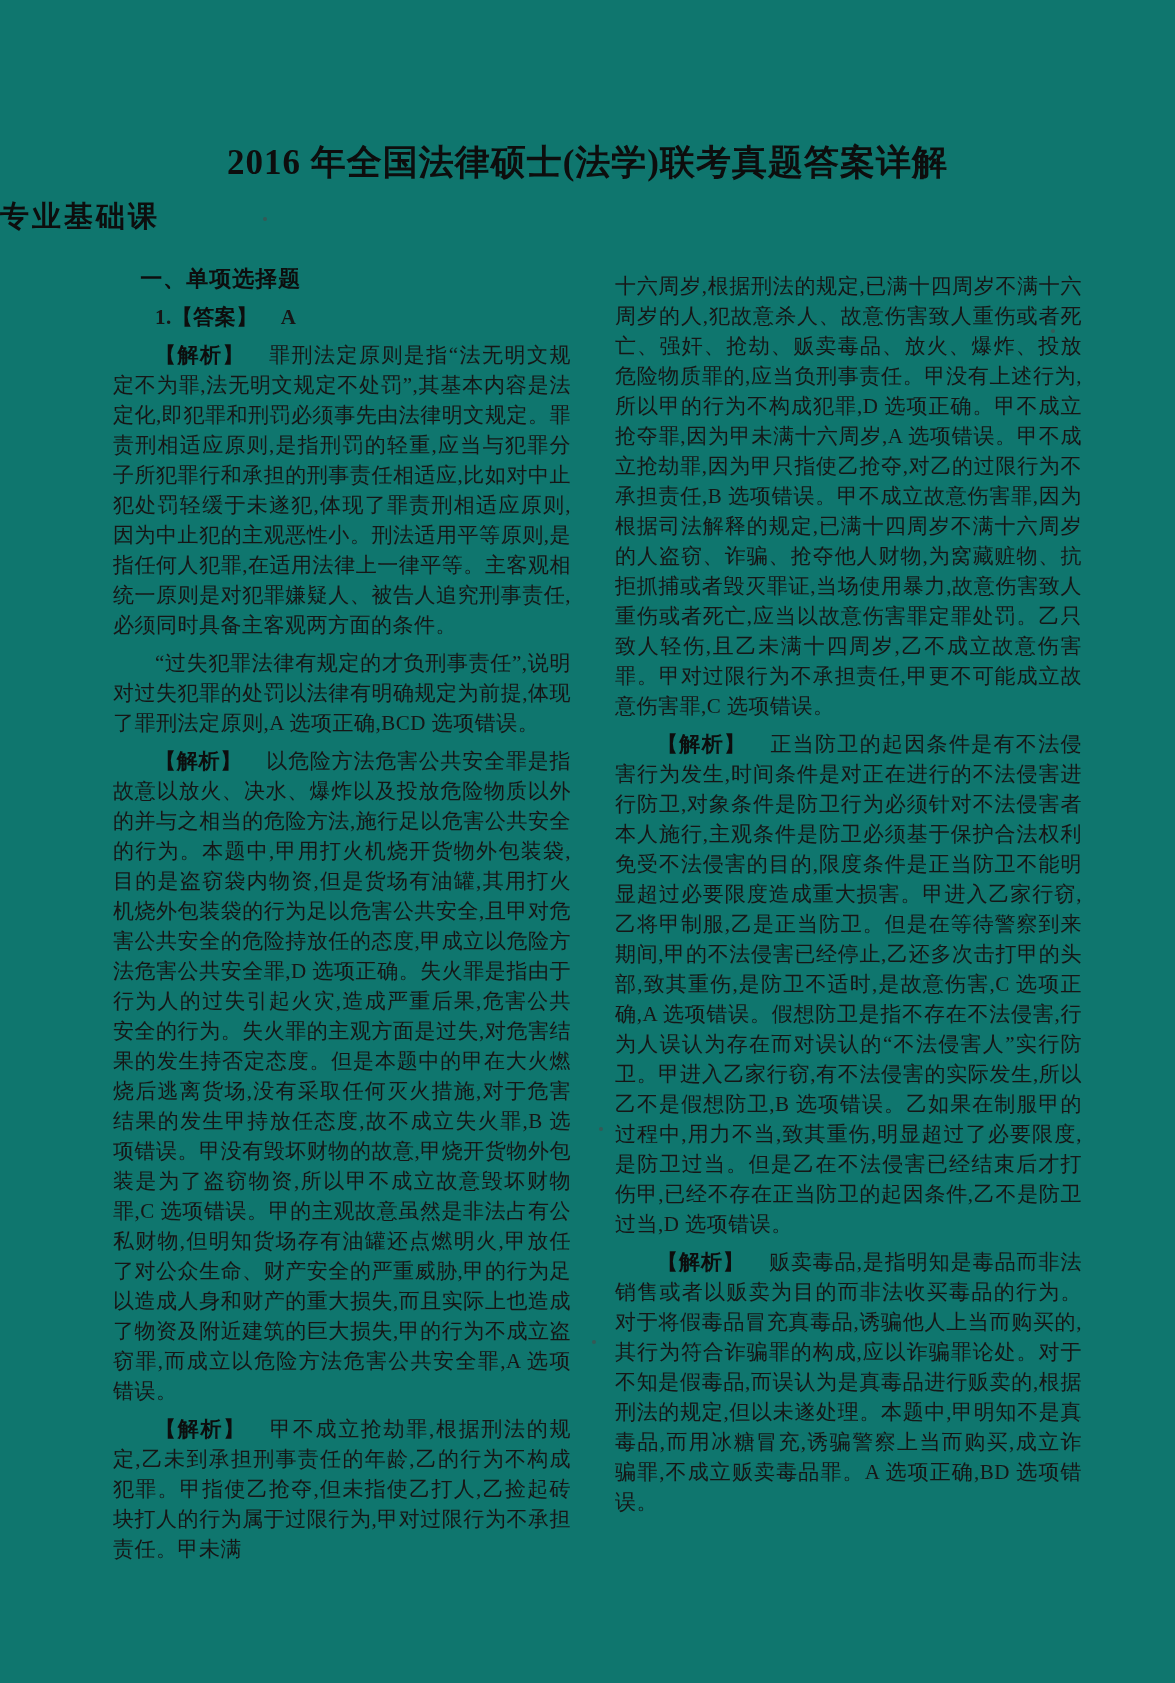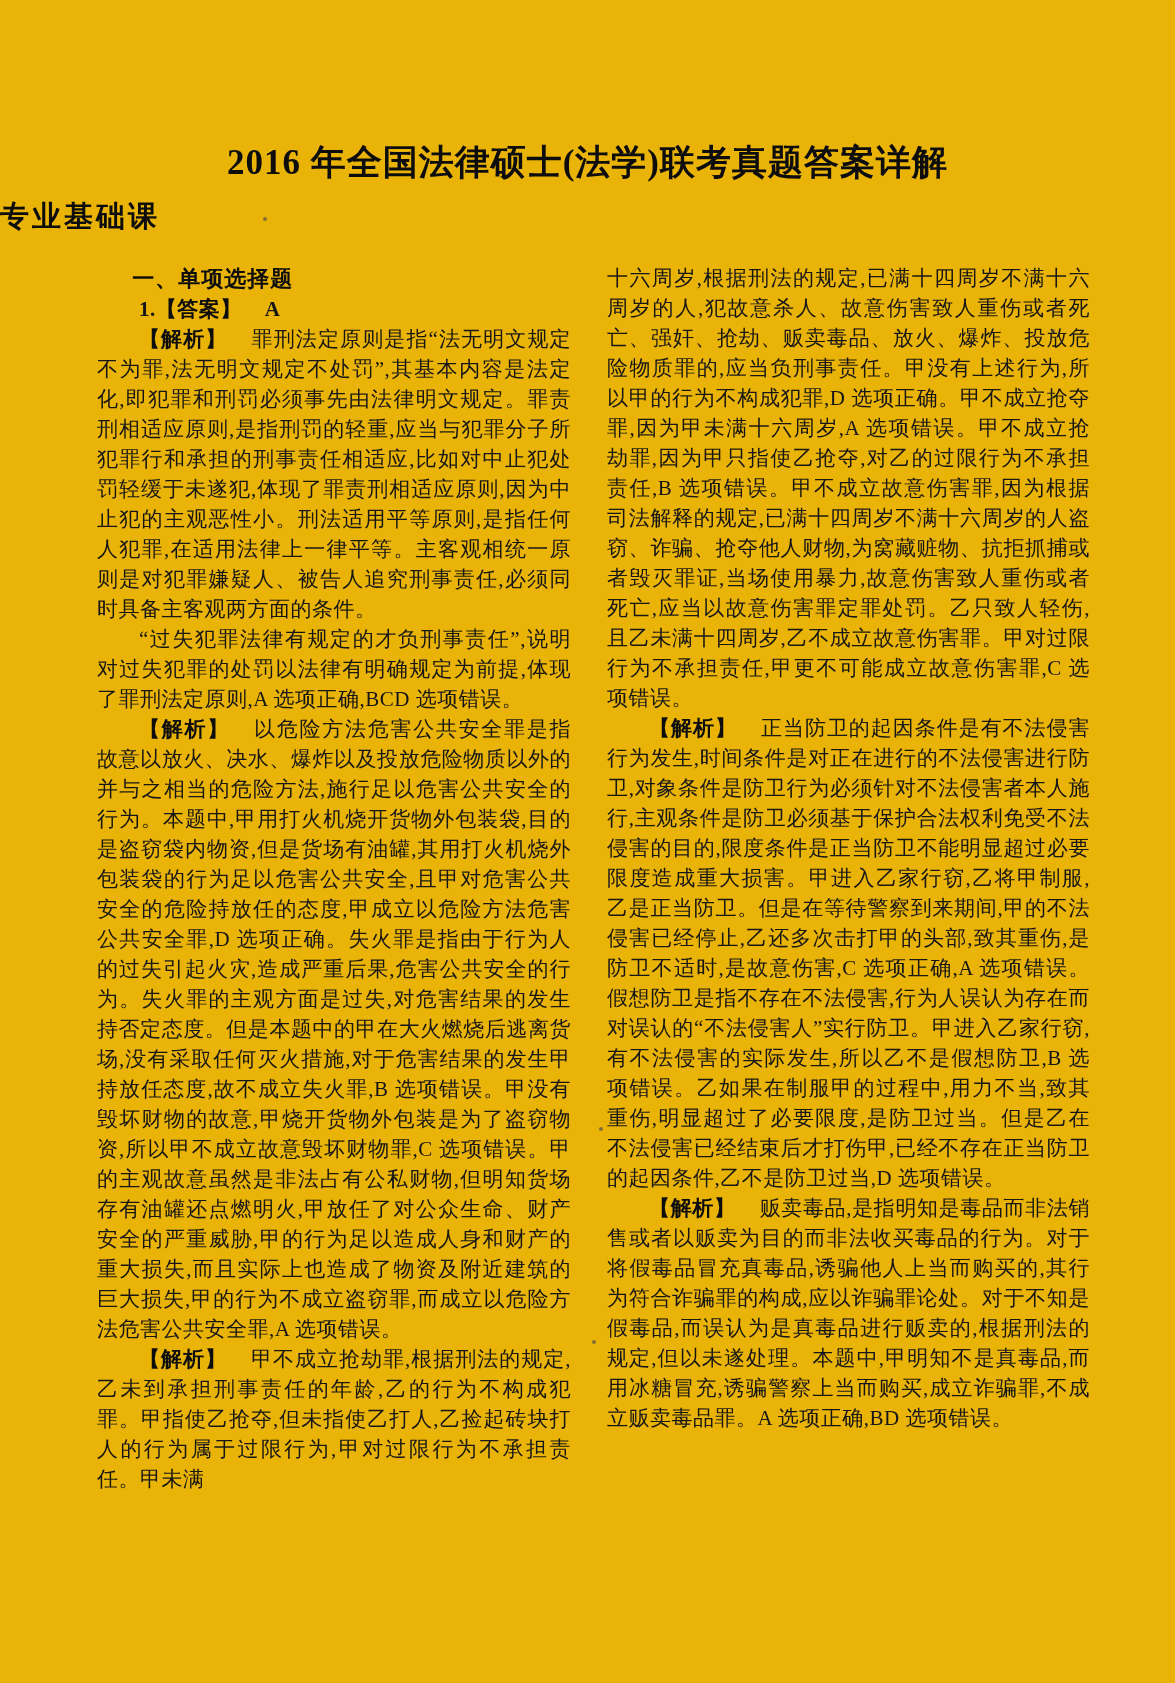--- a/index.html
+++ b/index.html
@@ -4,21 +4,21 @@
 <style>
   html, body {
     margin: 0;
     padding: 0;
     background: #ffffff;
   }
   .page {
     position: relative;
     width: 1175px;
     height: 1683px;
-    background: #eab308;
+    background: #0f766e;
     overflow: hidden;
     color: #161616;
     font-family: "Liberation Serif", "DejaVu Serif", serif;
     font-size: 21px;
     line-height: 30px;
     letter-spacing: 0.5px;
   }
   .title {
     margin: 140px 40px 0 40px;
     text-align: center;
@@ -36,56 +36,57 @@
     font-weight: 700;
     font-size: 29px;
     line-height: 40px;
     letter-spacing: 3px;
     color: #0d0d0d;
   }
   .columns {
     display: flex;
     margin: 27px 0 0 97px;
     width: 993px;
-    gap: 36px;
+    gap: 28px;
+    justify-content: flex-end;
   }
   .col-left  { width: 474px; flex: 0 0 474px; }
   .col-right { width: 483px; flex: 0 0 483px; }
   .sec-heading {
     margin: 0;
     font-family: "Liberation Sans", "DejaVu Sans", sans-serif;
     font-weight: 700;
     font-size: 22px;
     line-height: 31px;
     letter-spacing: 1px;
     text-indent: 1.6em;
     color: #0d0d0d;
   }
   .ansline {
-    margin: 0;
+    margin: 8px;
     text-indent: 2em;
     line-height: 30px;
   }
   .qnum {
     font-family: "Liberation Serif", "DejaVu Serif", serif;
     font-weight: 700;
   }
   .hei {
     font-family: "Liberation Sans", "DejaVu Sans", sans-serif;
     font-weight: 700;
     color: #0d0d0d;
   }
   .lbl { margin-right: 1.15em; }
   .ansletter {
     margin-left: 1.1em;
     font-family: "Liberation Serif", "DejaVu Serif", serif;
     font-weight: 700;
   }
   .para {
-    margin: 0;
+    margin: 8px;
     text-indent: 2em;
     text-align: justify;
   }
   .noindent { text-indent: 0; }
   .speck {
     position: absolute;
     width: 4px;
     height: 4px;
     border-radius: 50%;
     background: #4a4a4a;

